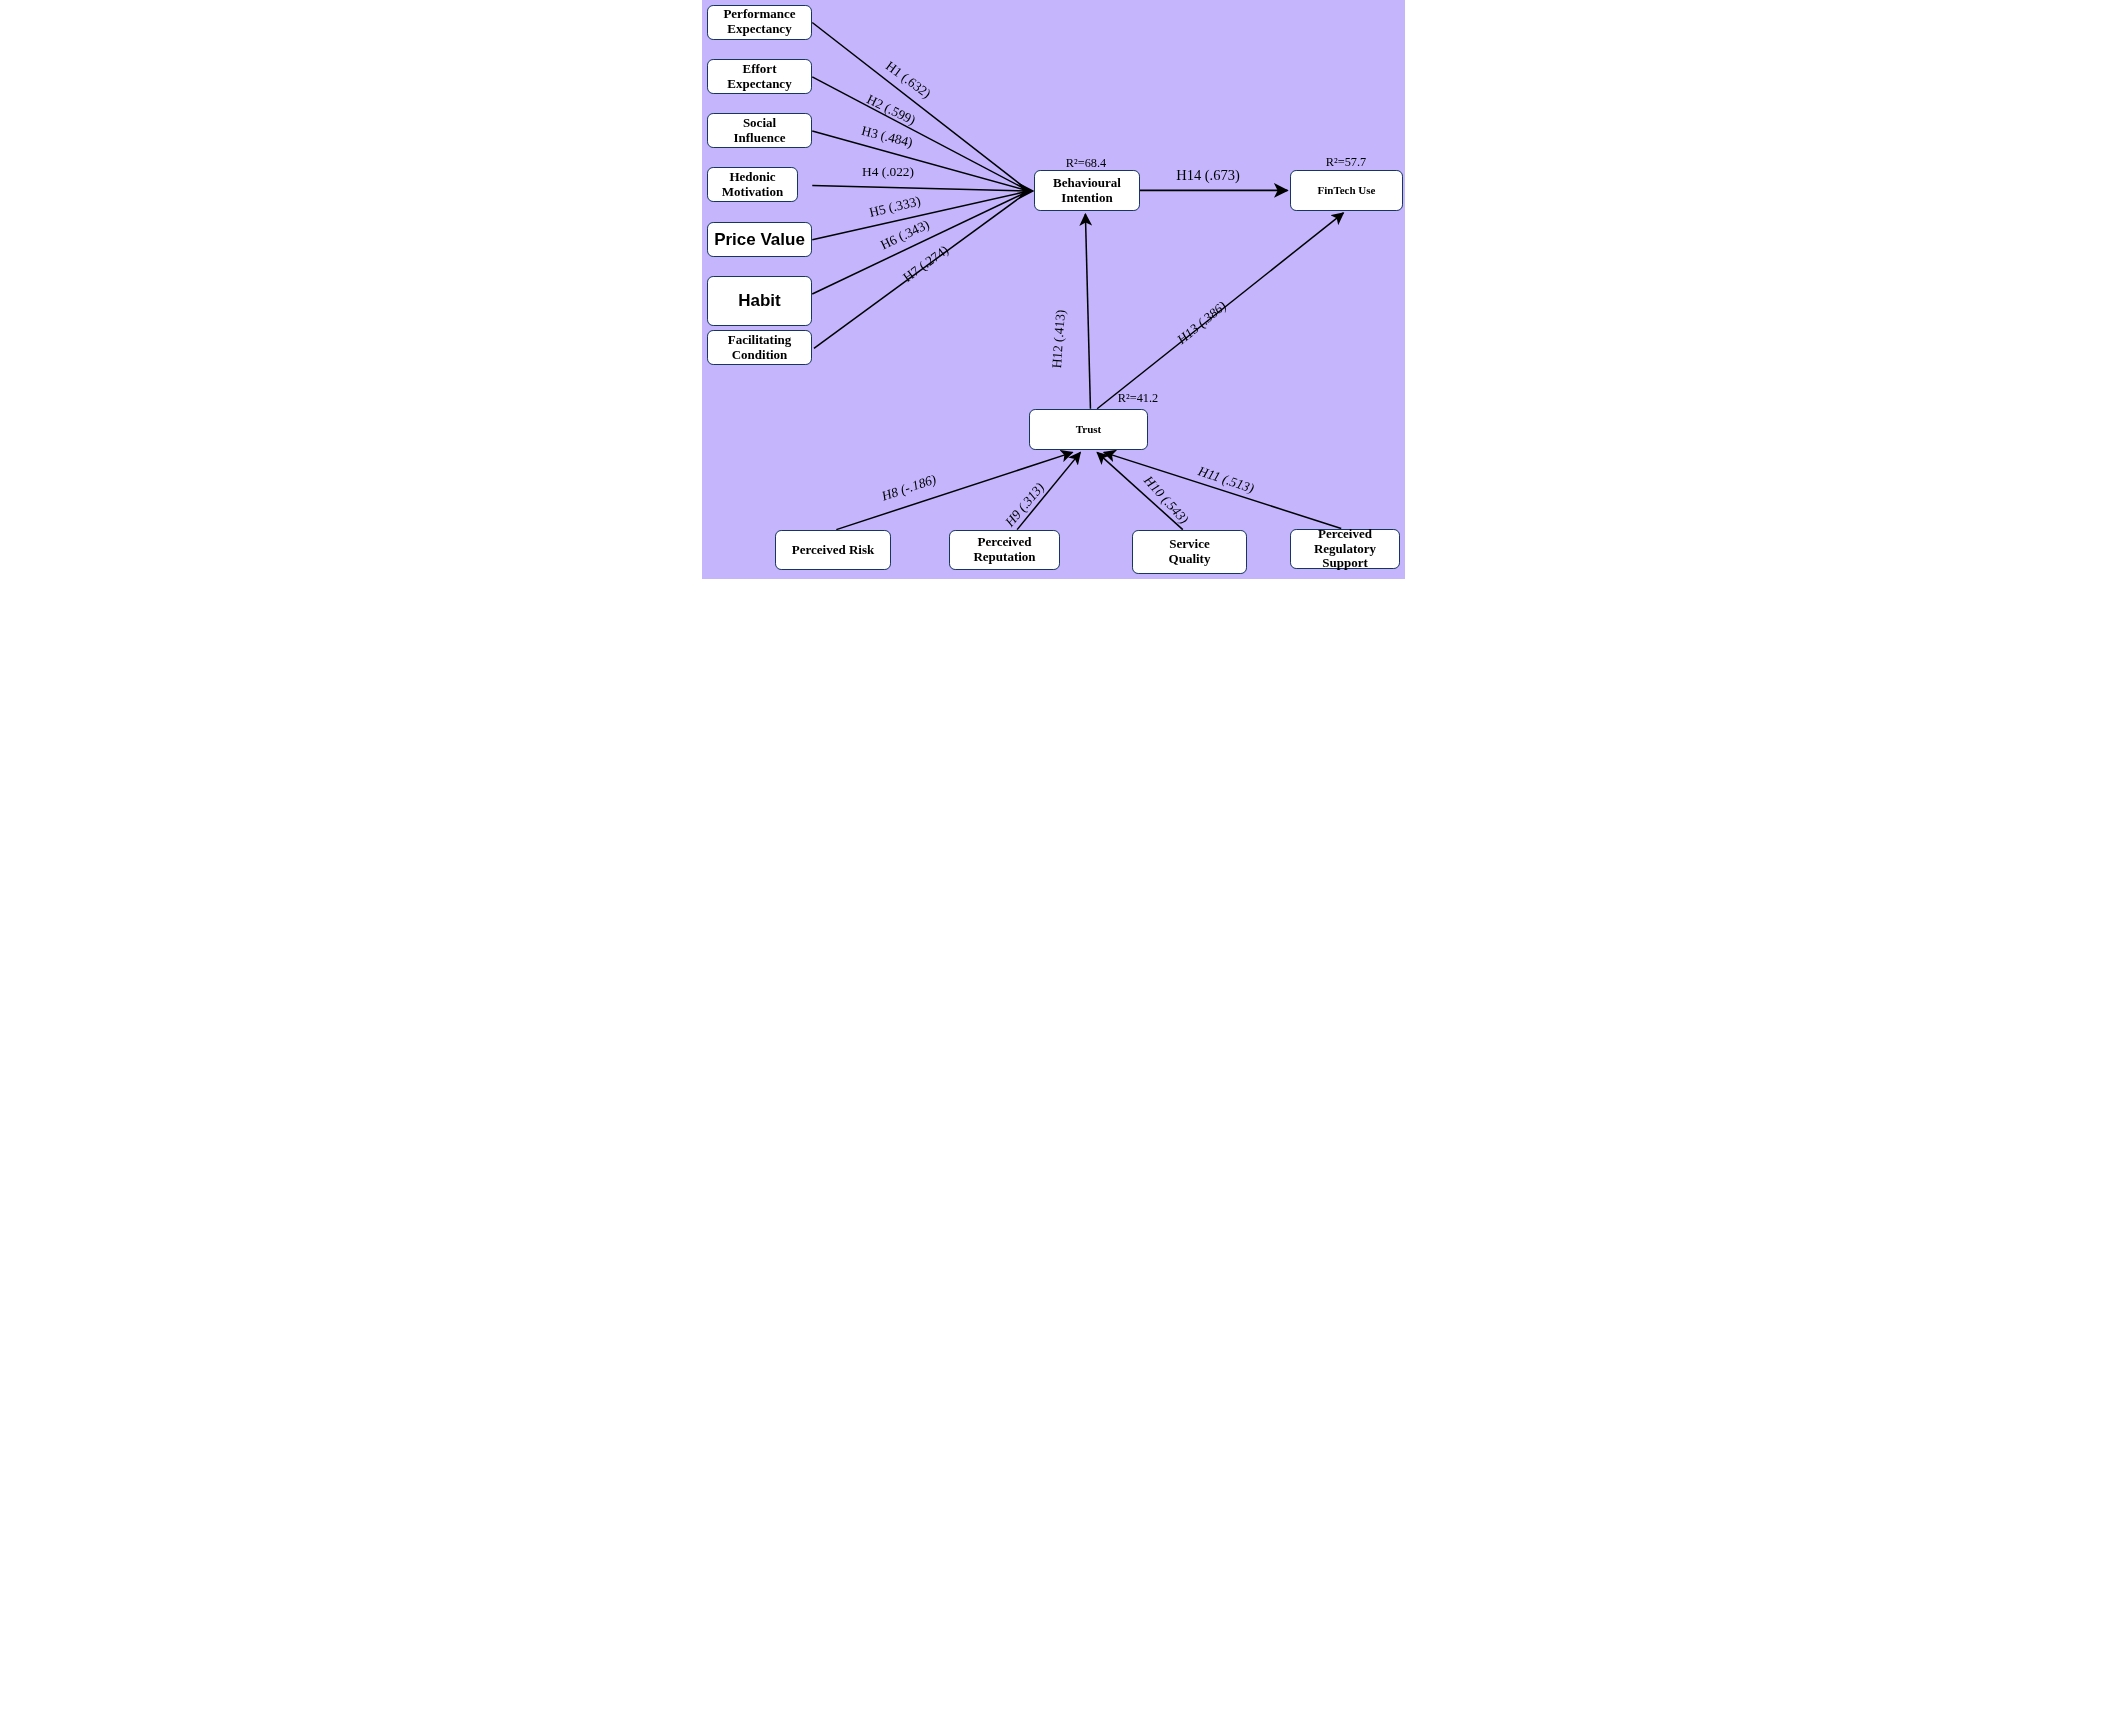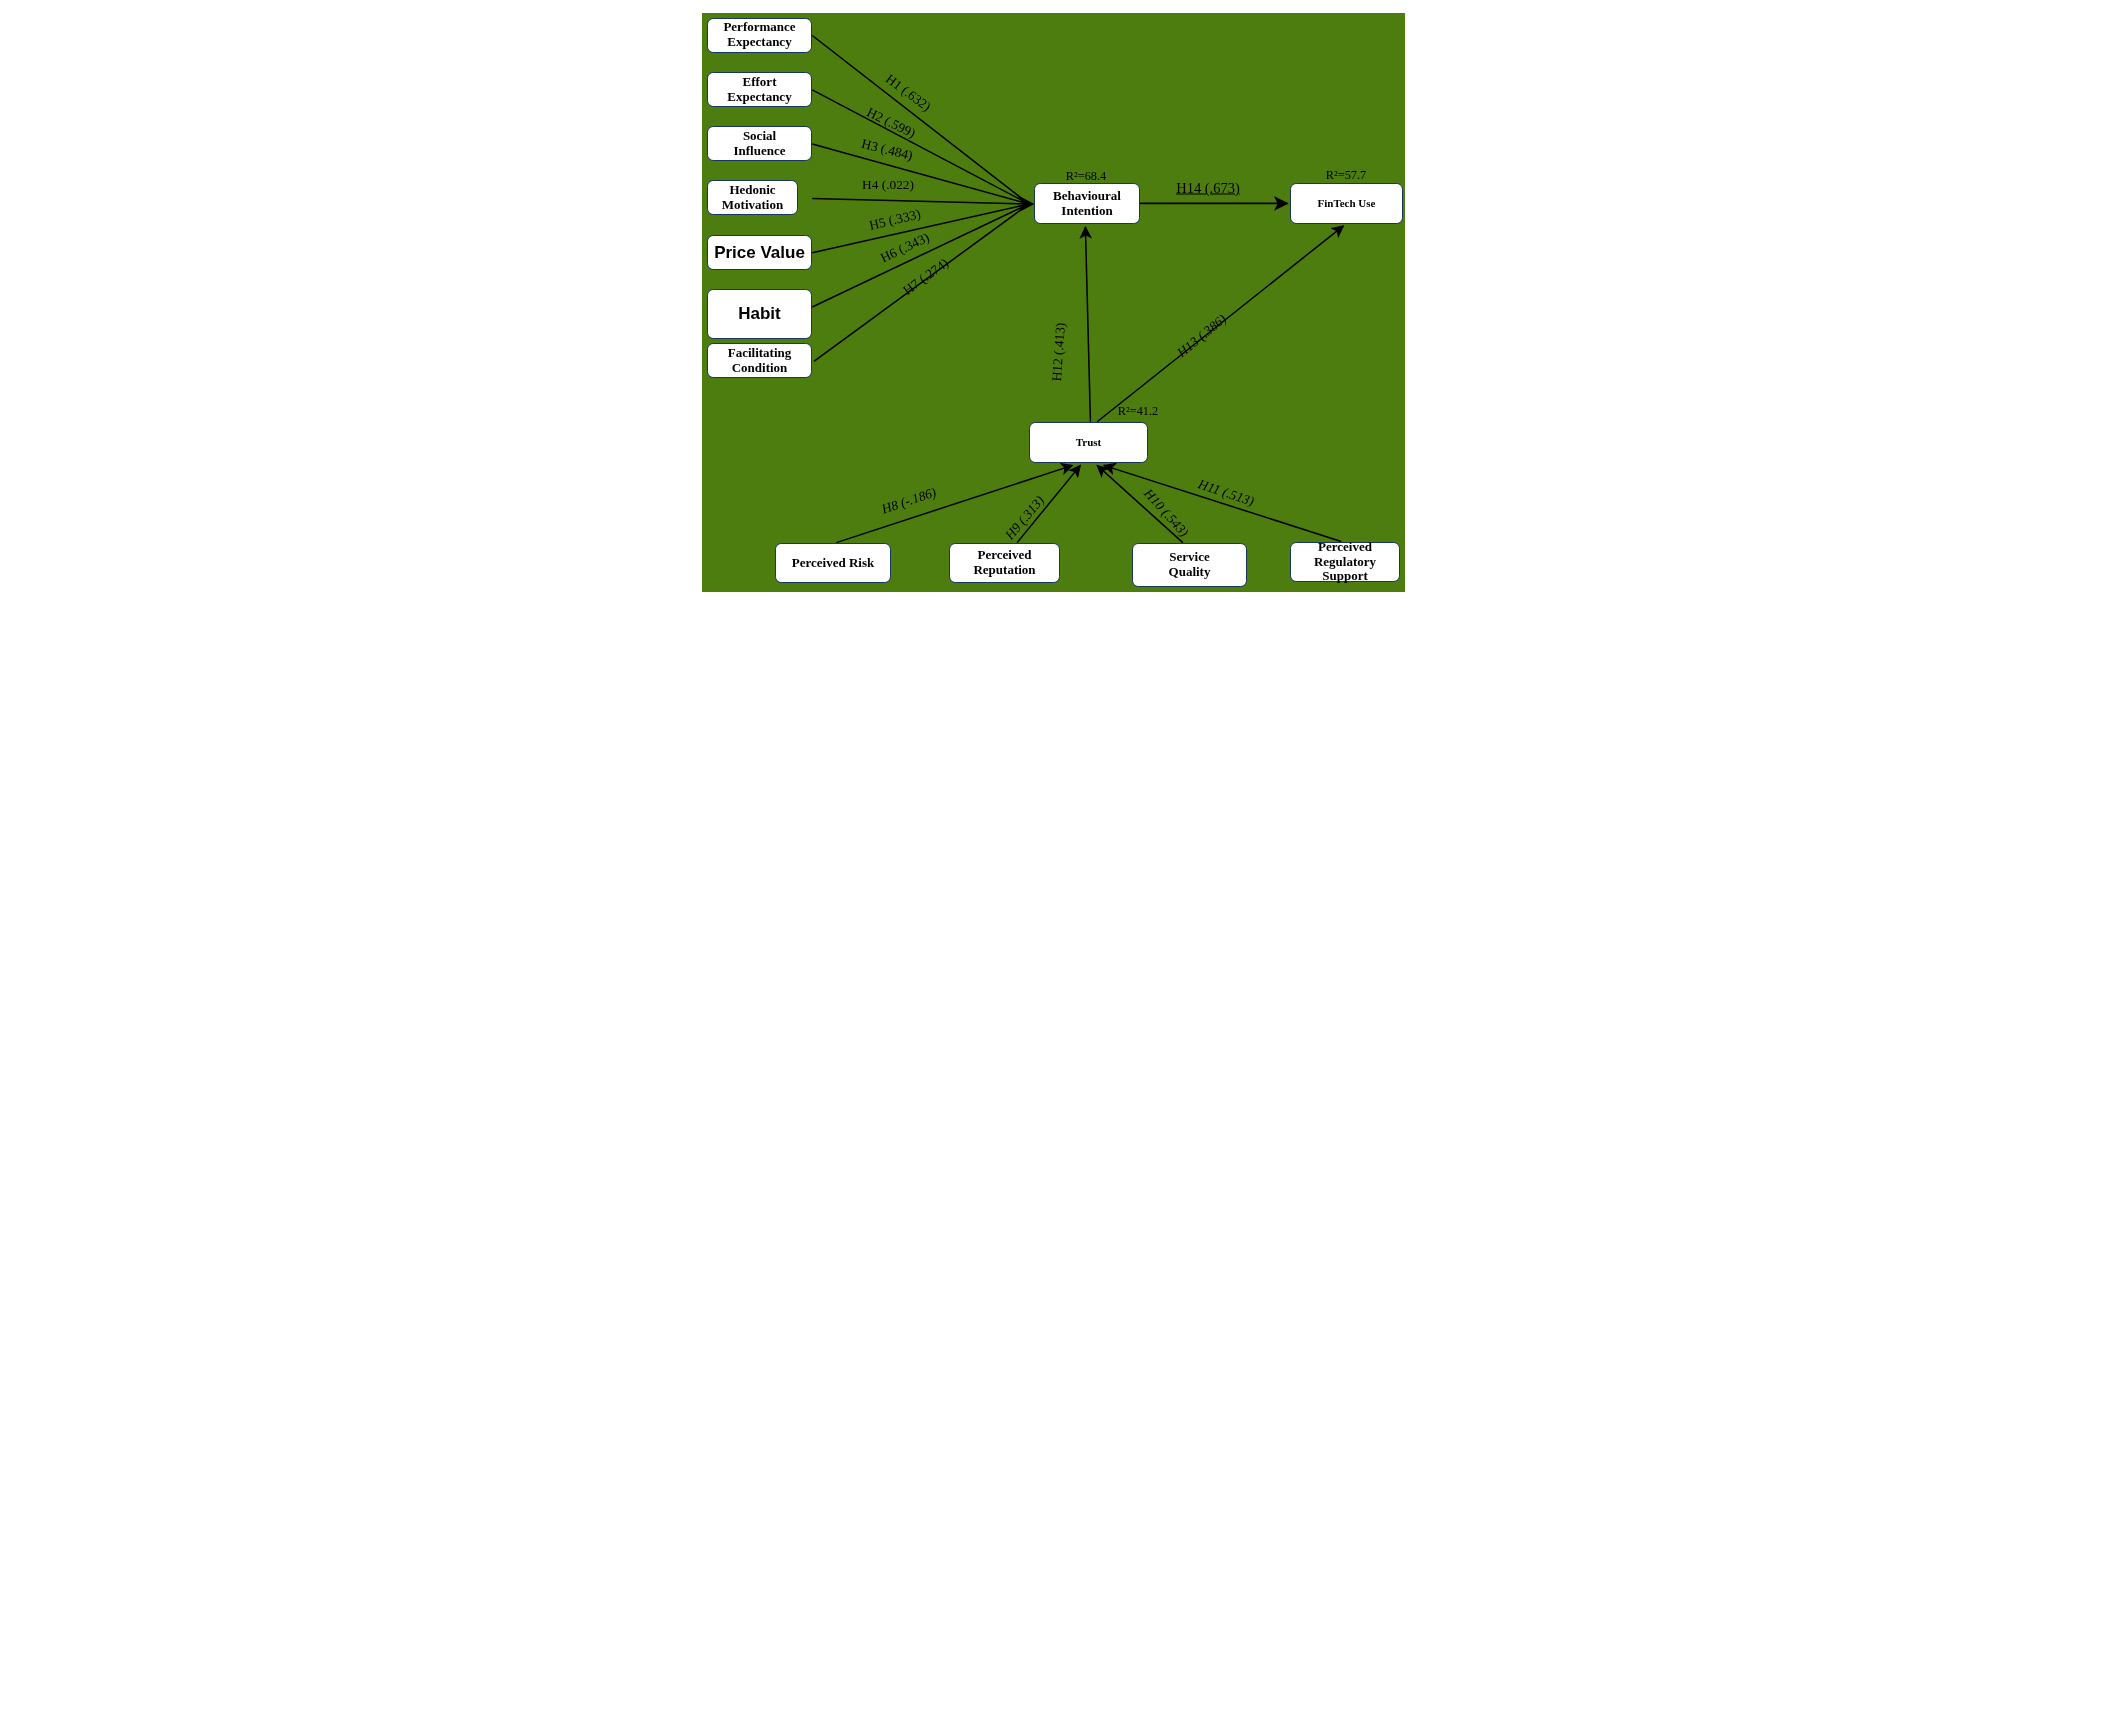--- a/index.html
+++ b/index.html
@@ -5,22 +5,22 @@
   html, body {
     margin: 0;
     padding: 0;
     background: #ffffff;
     font-family: "Liberation Serif", "DejaVu Serif", serif;
   }
   .canvas {
     position: relative;
     width: 703px;
     height: 579px;
-    margin: 13px auto;
-    background: #4d7c0f;
+    margin: 0 auto;
+    background: #c4b5fd;
     overflow: hidden;
   }
   .canvas svg.wires {
     position: absolute;
     left: 0; top: 0;
     width: 703px;
     height: 579px;
   }
   .box {
     position: absolute;
@@ -54,21 +54,21 @@
     color: #000000;
     white-space: nowrap;
   }
   .plabel {
     position: absolute;
     font-size: 13.4px;
     color: #000000;
     white-space: nowrap;
   }
   .plabel.it { font-style: italic; }
-  .plabel.lg { font-size: 14.5px; text-decoration: underline; }
+  .plabel.lg { font-size: 14.5px; }
 </style>
 </head>
 <body>
 
 <div class="canvas">
 
   <svg class="wires" viewBox="0 0 1256 1034">
     <defs>
       <marker id="ah" viewBox="0 0 12 12" refX="11" refY="6" markerWidth="8.5" markerHeight="8.5" orient="auto" markerUnits="strokeWidth">
         <path d="M0,0 L12,6 L0,12 L3,6 Z" fill="#000000"></path>

